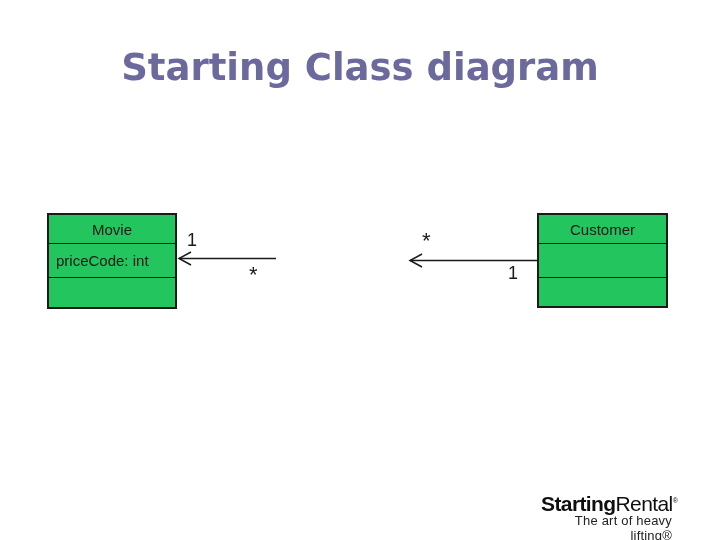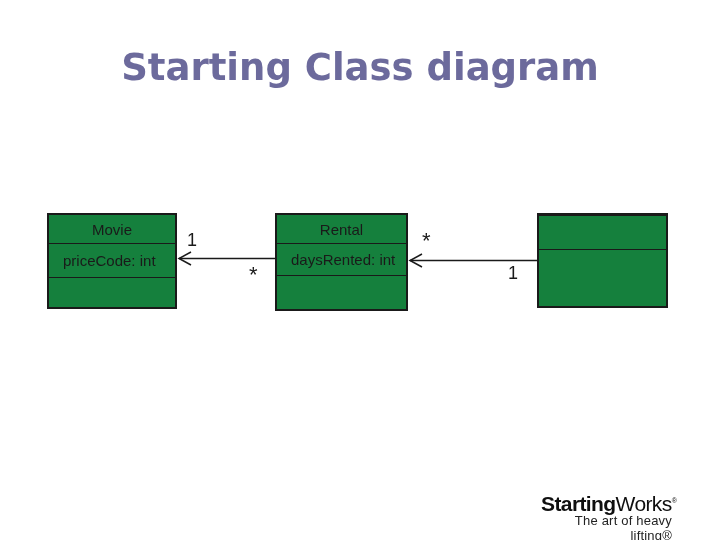--- a/index.html
+++ b/index.html
@@ -27,32 +27,32 @@
 
   
   .diagram{position:absolute;inset:0;}
   .assoc-svg{position:absolute;top:0;left:0;pointer-events:none;}
 
   
   .uml-class{
     position:absolute;
     box-sizing:border-box;
     border:2px solid #1a1a1a;
-    background:#15803d;
+    background:#22c55e;
     color:#1a1a1a;
     font-size:15px;
   }
   .uml-name{
     display:flex;align-items:center;justify-content:center;
     box-sizing:border-box;
   }
   .uml-attrs,.uml-methods{
     display:flex;align-items:center;
     box-sizing:border-box;
-    padding-left:14px;
+    padding-left:7px;
   }
   .uml-attrs{border-top:1.5px solid #1a1a1a;border-bottom:1.5px solid #1a1a1a;}
 
   .box-movie{left:47px;top:213px;width:130px;height:96px;}
   .box-movie .uml-name{height:28px;}
   .box-movie .uml-attrs{height:35px;}
   .box-movie .uml-methods{height:29px;}
 
   .box-rental{left:275px;top:213px;width:133px;height:98px;}
   .box-rental .uml-name{height:28px;}
@@ -121,38 +121,32 @@
     </svg>
 
     <div class="uml-class box-movie">
       <div class="uml-name">Movie</div>
       <div class="uml-attrs">
         <span>priceCode: int</span>
       </div>
       <div class="uml-methods"></div>
     </div>
 
-    <div class="uml-class box-rental">
-      <div class="uml-name">Rental</div>
-      <div class="uml-attrs">
-        <span>daysRented: int</span>
-      </div>
-      <div class="uml-methods"></div>
-    </div>
 
     <div class="uml-class box-customer">
+      <div class="uml-name">Customer</div>
       <div class="uml-attrs"></div>
     </div>
 
     <span class="mult mult-one  m1">1</span>
     <span class="mult mult-many m2">*</span>
     <span class="mult mult-many m3">*</span>
     <span class="mult mult-one  m4">1</span>
   </div>
 
   <div class="logo">
     <div class="logo-main">
-      <span class="logo-bold">Starting</span><span class="logo-light">Works</span><span class="logo-reg">®</span>
+      <span class="logo-bold">Starting</span><span class="logo-light">Rental</span><span class="logo-reg">®</span>
     </div>
     <div class="logo-tagline">The art of heavy lifting®</div>
   </div>
 
 </div>
 
 </body></html>

